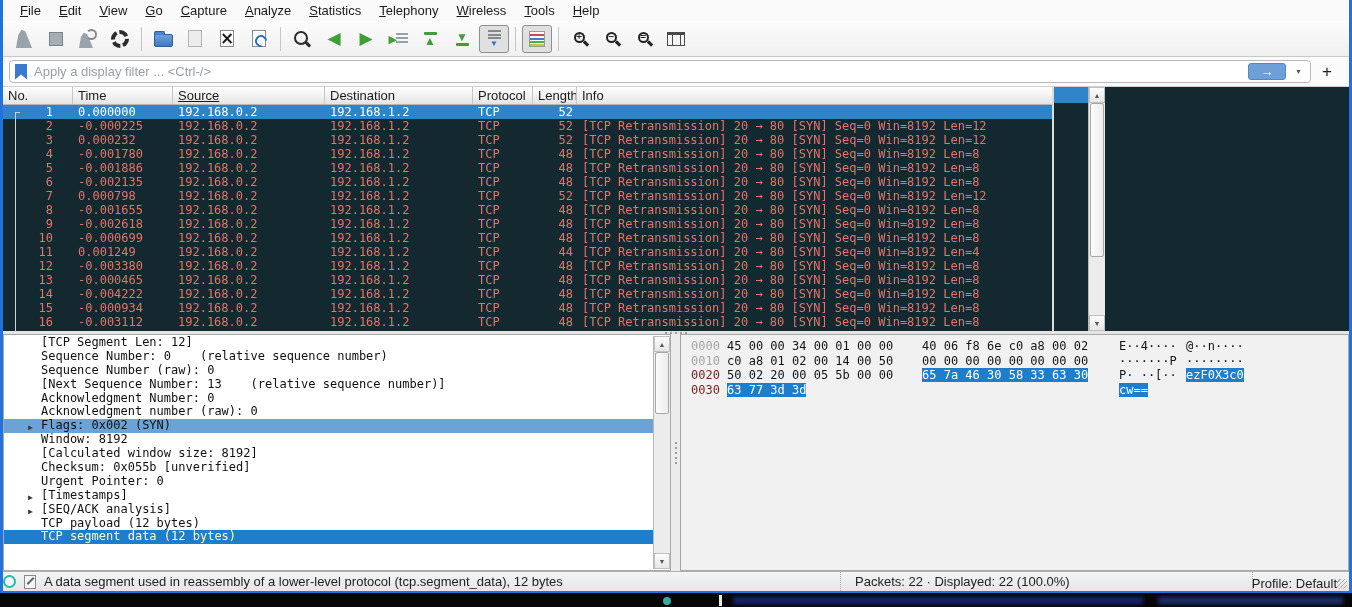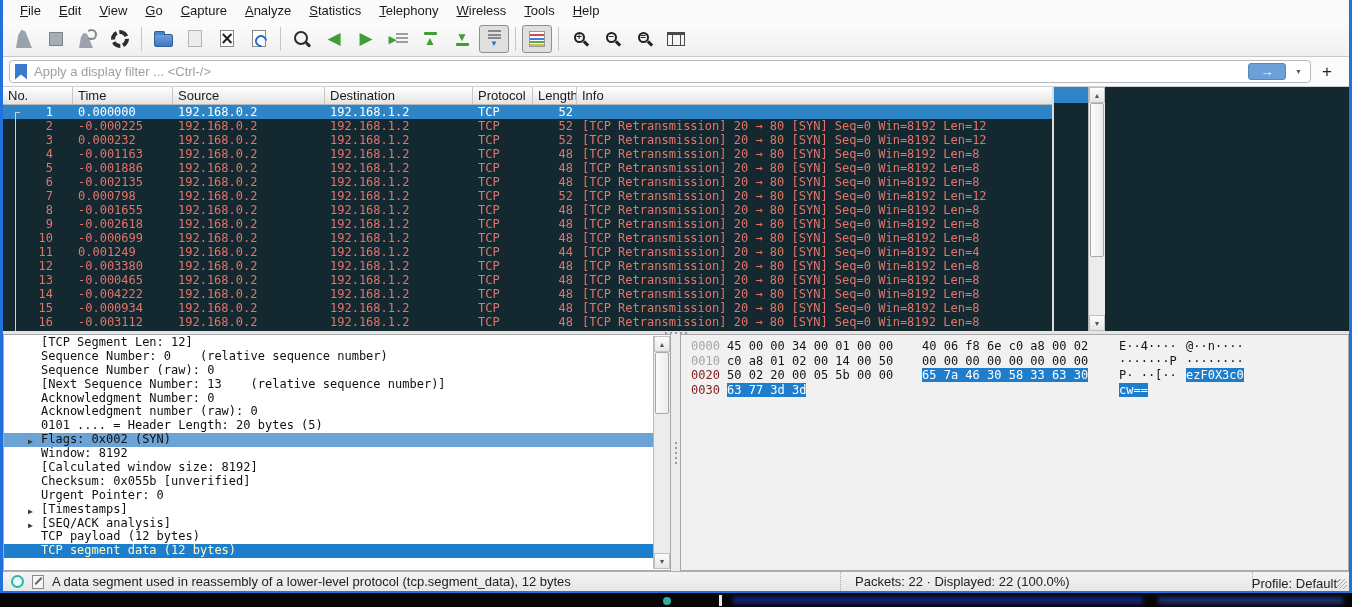--- a/index.html
+++ b/index.html
@@ -138,21 +138,21 @@
   .ha{display:inline-block;width:60px}
   .hxrow span:nth-child(3){margin-left:28px}
   .hxrow span:nth-child(4){margin-left:30px}
   .hxrow span:nth-child(5){margin-left:7px}
   .hl{background:#1f7ecb;color:#fff}
 
   
   .statusbar{position:absolute;top:571px;left:3px;right:3px;height:20px;
              background:linear-gradient(#f4f4f4,#e6e6e6);border-top:1px solid #b0b0b0;
              display:flex;align-items:center;font-size:13px;color:#222}
-  .sb-left{flex:1;display:flex;align-items:center;gap:8px;padding-left:8px;white-space:nowrap;overflow:hidden}
+  .sb-left{flex:1;display:flex;align-items:center;gap:8px;white-space:nowrap;overflow:hidden}
   .ic-expert{width:13px;height:13px;border-radius:50%;border:2px solid #2fb3a8;background:#eafaf8;flex:none}
   .ic-comment{position:relative;width:12px;height:14px;background:#f5f5f5;border:1px solid #8a8a8a;flex:none}
   .ic-comment::after{content:'';position:absolute;left:1px;top:4px;width:9px;height:2px;background:#666;transform:rotate(-45deg)}
   .sb-mid{width:412px;flex:none;border-left:1px dotted #aaa;padding-left:14px;white-space:nowrap;align-self:stretch;
           display:flex;align-items:center}
   .sb-right{width:97px;flex:none;border-left:1px dotted #aaa;align-self:stretch;display:flex;align-items:flex-end;
             justify-content:flex-end;padding-right:12px;white-space:nowrap}
   .grip{position:absolute;right:2px;bottom:2px;width:10px;height:10px;
         background:repeating-linear-gradient(135deg,transparent 0 2px,#aaa 2px 3px)}
 
@@ -275,21 +275,21 @@
       <span class="fcaret">▼</span>
     </div>
     <div class="fplus">+</div>
   </div>
 
   <div class="plist">
     <div class="plmain">
       <div class="plheader" id="plheader">
           <span class="phc" style="width: 70px;">No.</span>
           <span class="phc" style="width: 100px;">Time</span>
-          <span class="phc" style="width: 152px;">Source</span>
+          <span class="phc" style="width: 152px; text-decoration: underline;">Source</span>
           <span class="phc" style="width: 148px;">Destination</span>
           <span class="phc" style="width: 60px;">Protocol</span>
           <span class="phc" style="width: 44px;">Length</span>
           <span class="phc flex">Info</span>
         </div>
       <div class="plrows" id="plrows">
         <div class="bracket"></div>
       <div class="plrow sel">
             <span class="c-no">1</span>
             <span class="c-time">0.000000</span>
@@ -311,21 +311,21 @@
             <span class="c-no">3</span>
             <span class="c-time">0.000232</span>
             <span class="c-src">192.168.0.2</span>
             <span class="c-dst">192.168.1.2</span>
             <span class="c-proto">TCP</span>
             <span class="c-len">52</span>
             <span class="c-info">[TCP Retransmission] 20 → 80 [SYN] Seq=0 Win=8192 Len=12</span>
           </div>
           <div class="plrow">
             <span class="c-no">4</span>
-            <span class="c-time">-0.001163</span>
+            <span class="c-time">-0.001780</span>
             <span class="c-src">192.168.0.2</span>
             <span class="c-dst">192.168.1.2</span>
             <span class="c-proto">TCP</span>
             <span class="c-len">48</span>
             <span class="c-info">[TCP Retransmission] 20 → 80 [SYN] Seq=0 Win=8192 Len=8</span>
           </div>
           <div class="plrow">
             <span class="c-no">5</span>
             <span class="c-time">-0.001886</span>
             <span class="c-src">192.168.0.2</span>
@@ -452,21 +452,20 @@
     </div>
 
   <div class="details">
     <div id="detlines">
         <div class="dl"><span>[TCP Segment Len: 12]</span></div>
         <div class="dl"><span>Sequence Number: 0    (relative sequence number)</span></div>
         <div class="dl"><span>Sequence Number (raw): 0</span></div>
         <div class="dl"><span>[Next Sequence Number: 13    (relative sequence number)]</span></div>
         <div class="dl"><span>Acknowledgment Number: 0</span></div>
         <div class="dl"><span>Acknowledgment number (raw): 0</span></div>
-        <div class="dl"><span>0101 .... = Header Length: 20 bytes (5)</span></div>
         <div class="dl hl-l"><span class="exp">▶</span><span>Flags: 0x002 (SYN)</span></div>
         <div class="dl"><span>Window: 8192</span></div>
         <div class="dl"><span>[Calculated window size: 8192]</span></div>
         <div class="dl"><span>Checksum: 0x055b [unverified]</span></div>
         <div class="dl"><span>Urgent Pointer: 0</span></div>
         <div class="dl"><span class="exp">▶</span><span>[Timestamps]</span></div>
         <div class="dl"><span class="exp">▶</span><span>[SEQ/ACK analysis]</span></div>
         <div class="dl"><span>TCP payload (12 bytes)</span></div>
         <div class="dl hl-s"><span>TCP segment data (12 bytes)</span></div>
       </div>

